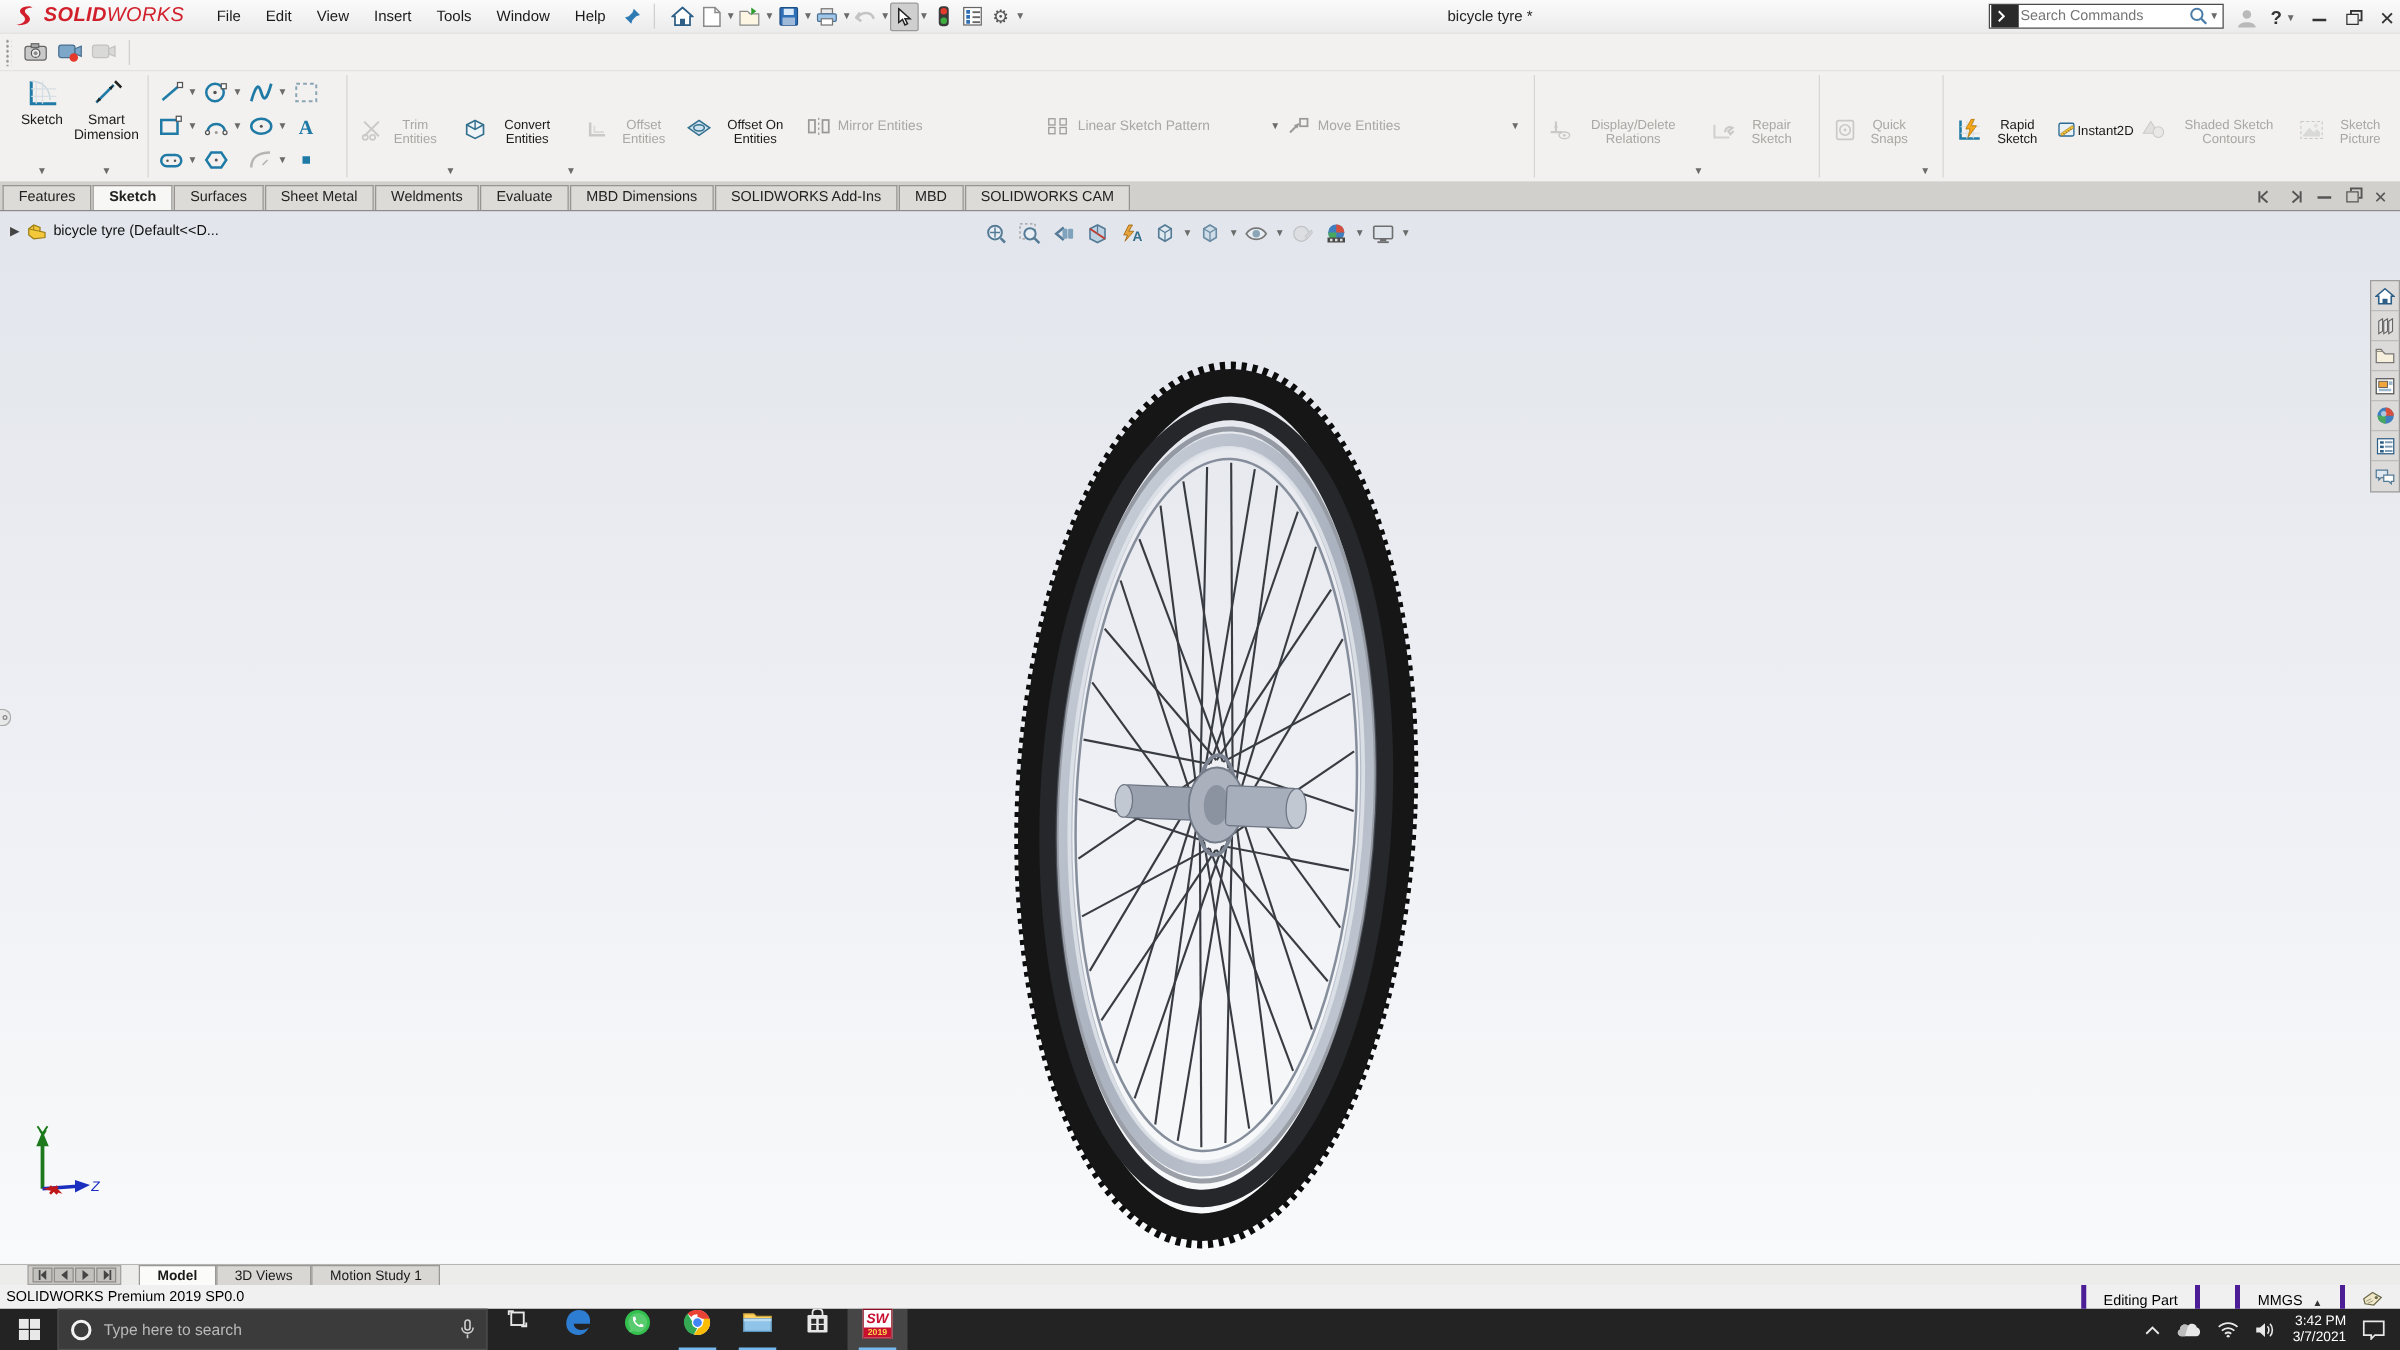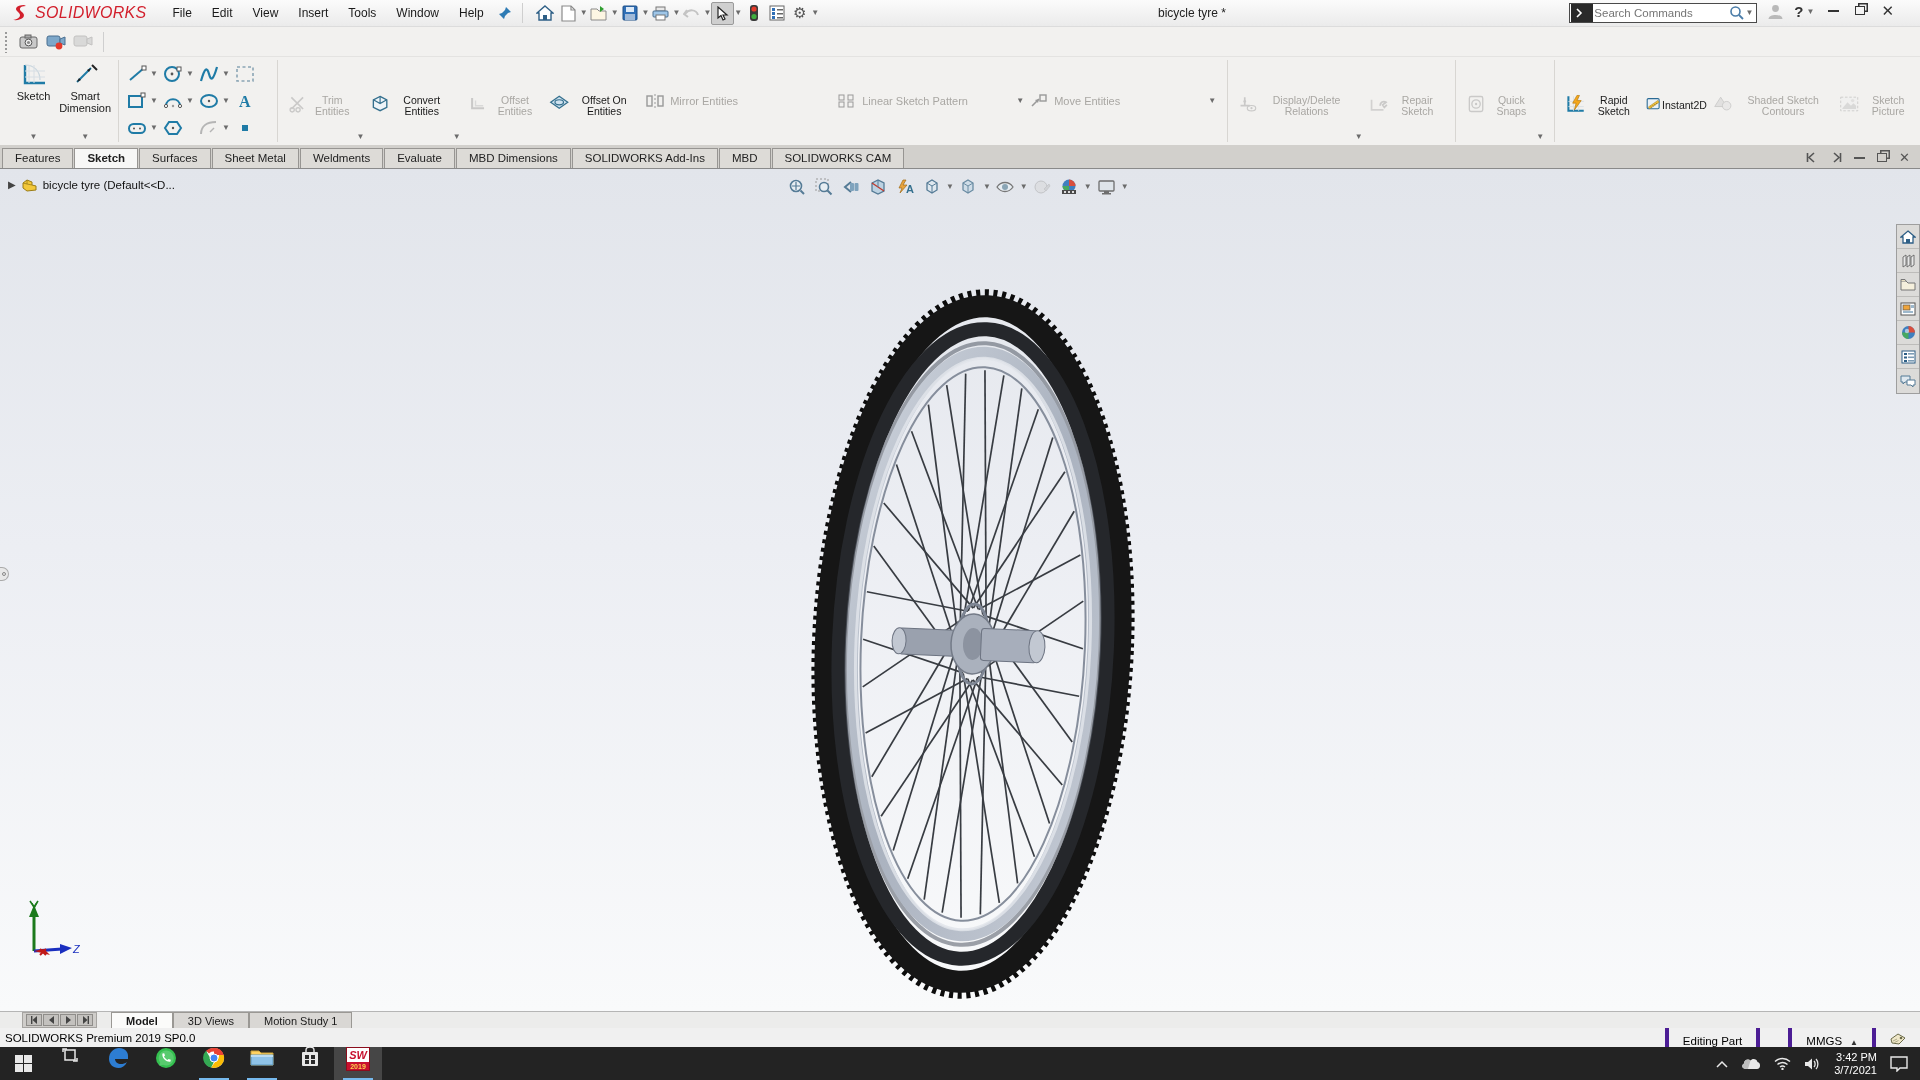--- a/index.html
+++ b/index.html
@@ -6,29 +6,29 @@
 html,body{width:1920px;height:1080px;overflow:hidden}
 body{font-family:"Liberation Sans",sans-serif;font-size:12px;color:#1a1a1a;background:#fff}
 svg{display:block}
 .caret{font-size:8px;color:#6b6b6b;line-height:1}
 .disabled{color:#a9a7a3}
 .disabled svg,.gicon svg{filter:grayscale(1) opacity(.45)}
 
 .titlebar{height:27px;background:linear-gradient(#fbfbfb,#ebebeb);display:flex;align-items:center;position:relative;border-bottom:1px solid #dcdcdc}
 .logo{display:flex;align-items:center;gap:3px;padding:0 16px 0 10px}
 .brand{font-style:italic;font-size:16px;letter-spacing:.3px;color:#d21f2c}
-.brand b{font-weight:normal}
+.brand b{font-weight:bold}
 .menus{display:flex}
 .menu-item{padding:5px 10px;font-size:12px}
 .tbsep{width:1px;height:20px;background:#cfcfcf;margin:0 5px}
 .tb-icons{display:flex;align-items:center;margin-left:6px}
 .tbi{width:23px;height:23px;display:flex;align-items:center;justify-content:center;border-radius:2px}
 .tbi.pressed{background:#cfcfcf;border:1px solid #9a9a9a}
 .doc-title{position:absolute;left:1158px;top:0;height:27px;line-height:27px;font-size:12px;color:#222}
-.tb-right{margin-left:auto;display:flex;align-items:flex-start;gap:10px;padding-right:26px}
+.tb-right{margin-left:auto;display:flex;align-items:flex-end;gap:10px;padding-right:4px}
 .search-box{display:flex;align-items:center;border:1px solid #4a4a4a;background:#fff;height:20px;width:188px}
 .search-cmd{width:22px;height:18px;background:#2a2a2a;display:flex;align-items:center;justify-content:center;margin:0 1px}
 .search-input{border:none;outline:none;flex:1;min-width:10px;font-size:11.5px;color:#444;font-family:"Liberation Sans",sans-serif}
 .win-btns{display:flex;align-items:center;gap:16px;color:#333;padding-left:4px}
 .minbar{display:inline-block;width:11px;height:2px;background:#333}
 .restore{display:inline-block;width:10px;height:9px;border:1.5px solid #333;box-shadow:3px -3px 0 -1.5px #f0f0f0,3px -3px 0 0 #333}
 .closex{font-size:15px;line-height:1;color:#333}
 
 .cap-row{height:29px;background:#f2f1ef;display:flex;align-items:center;gap:4px;padding-left:4px}
 .drag-dots{width:5px;height:22px;background-image:radial-gradient(#9a9a9a 1px,transparent 1.2px);background-size:4px 4px;margin-right:4px}
@@ -781,20 +781,31 @@
 
 <div class="taskbar">
   <div class="tb-cell">
     <svg width="17" height="17" viewBox="0 0 17 17">
         <rect x="0" y="0" width="8" height="8" fill="#e8e8e8"></rect>
         <rect x="9" y="0" width="8" height="8" fill="#e8e8e8"></rect>
         <rect x="0" y="9" width="8" height="8" fill="#e8e8e8"></rect>
         <rect x="9" y="9" width="8" height="8" fill="#e8e8e8"></rect>
       </svg>
   </div>
+  <div class="tb-search">
+    <svg width="18" height="18" viewBox="0 0 18 18">
+        <circle cx="9" cy="9" r="7" fill="none" stroke="#f2f2f2" stroke-width="2.4"></circle>
+      </svg>
+    <span class="ph">Type here to search</span>
+    <svg width="12" height="17" viewBox="0 0 12 17">
+        <rect x="4" y="1" width="4" height="8" rx="2" fill="none" stroke="#cfcfcf" stroke-width="1.3"></rect>
+        <path d="M1.5 7 C1.5 13 10.5 13 10.5 7" fill="none" stroke="#cfcfcf" stroke-width="1.3"></path>
+        <line x1="6" y1="12.5" x2="6" y2="15.5" stroke="#cfcfcf" stroke-width="1.3"></line>
+      </svg>
+  </div>
   <div class="tb-app">
       <svg width="18" height="16" viewBox="0 0 18 16">
         <rect x="4" y="3" width="10" height="10" fill="none" stroke="#e8e8e8" stroke-width="1.5"></rect>
         <path d="M2 5 V2 H6 M12 14 H16 V11" fill="none" stroke="#e8e8e8" stroke-width="1.5"></path>
       </svg>
     </div>
   <div class="tb-app">
       <svg width="22" height="22" viewBox="0 0 22 22">
         <path d="M2 12 C2 5 7 1 12 1 C18 1 21 5 21 9 V12 H8 C8 15 11 17 14 17 C16 17 18 16.5 20 15 C18 19 15 21 11.5 21 C6 21 2 17 2 12 Z" fill="#2d7dd2"></path>
       </svg>

